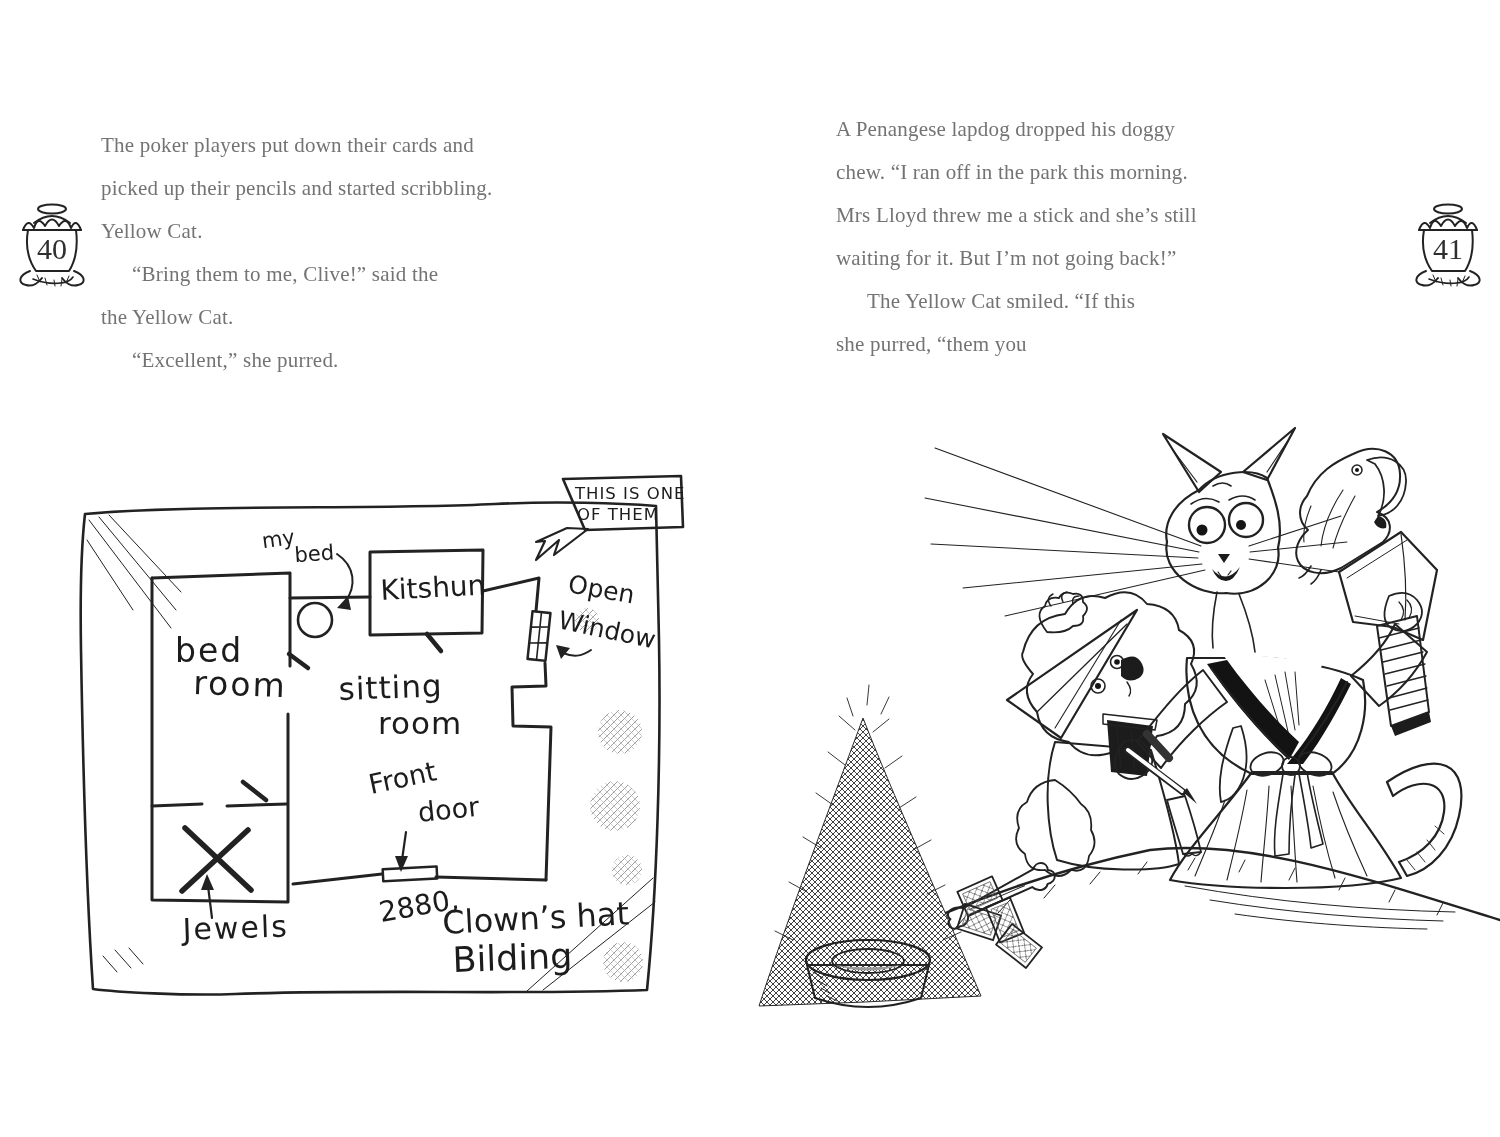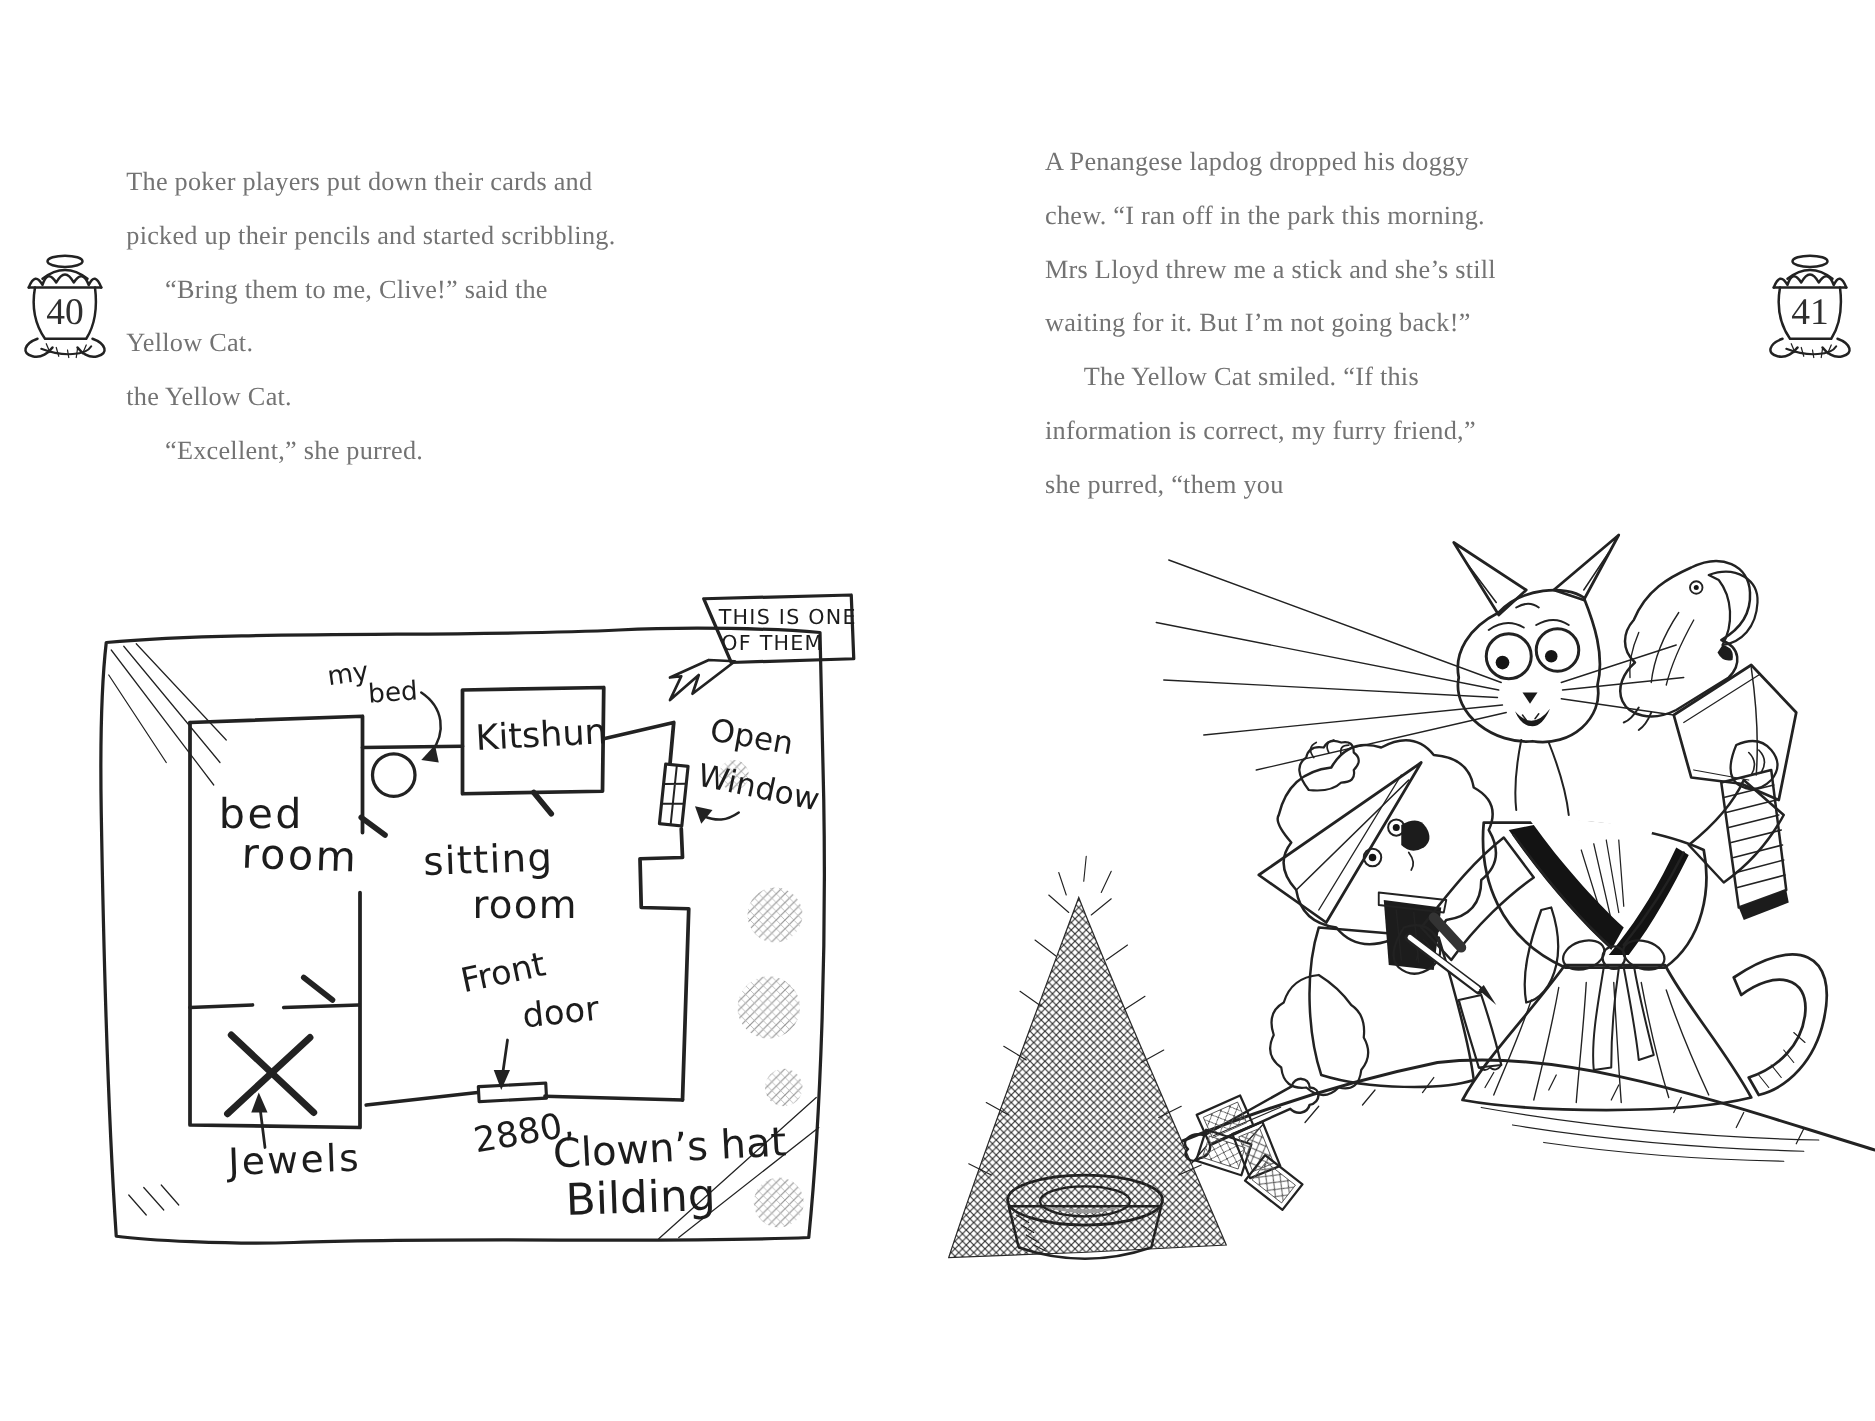--- a/index.html
+++ b/index.html
@@ -32,22 +32,22 @@
       <path class="ink" stroke-width="2" d="M 19,72 C 8,76 6,84 15,86 C 22,88 28,83 31,79"></path>
       <path class="ink" stroke-width="2" d="M 63,72 C 74,76 76,84 67,86 C 60,88 54,83 51,79"></path>
       <path class="ink" stroke-width="1.6" d="M 22,80 C 40,87 58,85 62,78"></path>
       <path class="ink" stroke-width="1" d="M 26,76 l 3,7 M 34,79 l 2,7 M 43,81 l 1,6 M 51,80 l -1,7 M 58,77 l -3,7"></path>
       <text x="41" y="60" font-size="30" text-anchor="middle">40</text>
     </svg>
 
     <div class="textblock" style="left:101px;top:124px;width:580px;">
       <div class="ln">The poker players put down their cards and</div>
       <div class="ln">picked up their pencils and started scribbling.</div>
+      <div class="ln">Yellow Cat.</div>
       <div class="ln ind">“Bring them to me, Clive!” said the</div>
-      <div class="ln">Yellow Cat.</div>
       <div class="ln">the Yellow Cat.</div>
       <div class="ln ind">“Excellent,” she purred.</div>
     </div>
 
     <svg style="position:absolute;left:75px;top:470px;" width="610" height="560" viewBox="0 0 610 560">
       <defs>
         <pattern id="patBed" width="7" height="7" patternUnits="userSpaceOnUse">
           <path d="M0,7 L7,0 M0,0 L7,7" stroke="#333" stroke-width="1" fill="none"></path>
         </pattern>
         <pattern id="patSmudge" width="7" height="7" patternUnits="userSpaceOnUse">
@@ -162,21 +162,20 @@
       <path class="ink" stroke-width="1" d="M 26,76 l 3,7 M 34,79 l 2,7 M 43,81 l 1,6 M 51,80 l -1,7 M 58,77 l -3,7"></path>
       <text x="41" y="60" font-size="30" text-anchor="middle">41</text>
     </svg>
 
     <div class="textblock" style="left:836px;top:108px;width:560px;">
       <div class="ln">A Penangese lapdog dropped his doggy</div>
       <div class="ln">chew. “I ran off in the park this morning.</div>
       <div class="ln">Mrs Lloyd threw me a stick and she’s still</div>
       <div class="ln">waiting for it. But I’m not going back!”</div>
       <div class="ln ind">The Yellow Cat smiled. “If this</div>
-      <div class="ln">information is correct, my furry friend,”</div>
       <div class="ln">she purred, “them you</div>
     </div>
 
     <svg style="position:absolute;left:755px;top:420px;" width="745" height="717" viewBox="0 0 745 717">
       <defs>
         <pattern id="patDense" width="6" height="6" patternUnits="userSpaceOnUse">
           <rect width="6" height="6" fill="#fff"></rect>
           <path d="M0,6 L6,0 M0,0 L6,6" stroke="#2c2c2c" stroke-width="0.9" fill="none"></path>
         </pattern>
         <pattern id="patCard" width="8" height="8" patternUnits="userSpaceOnUse">

